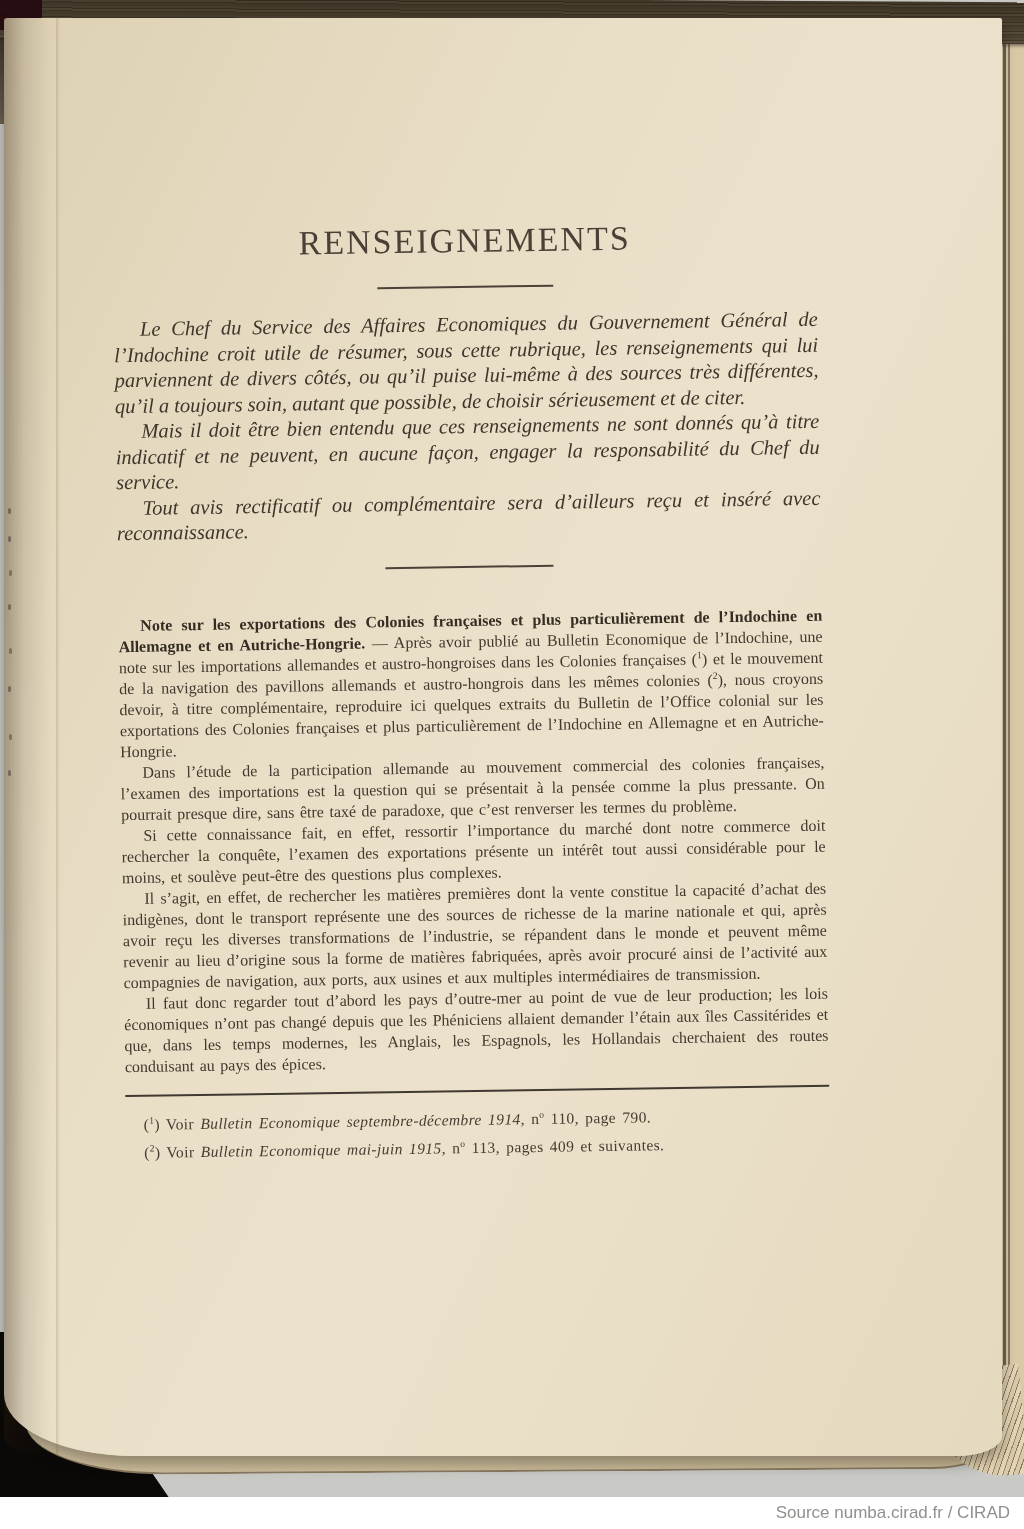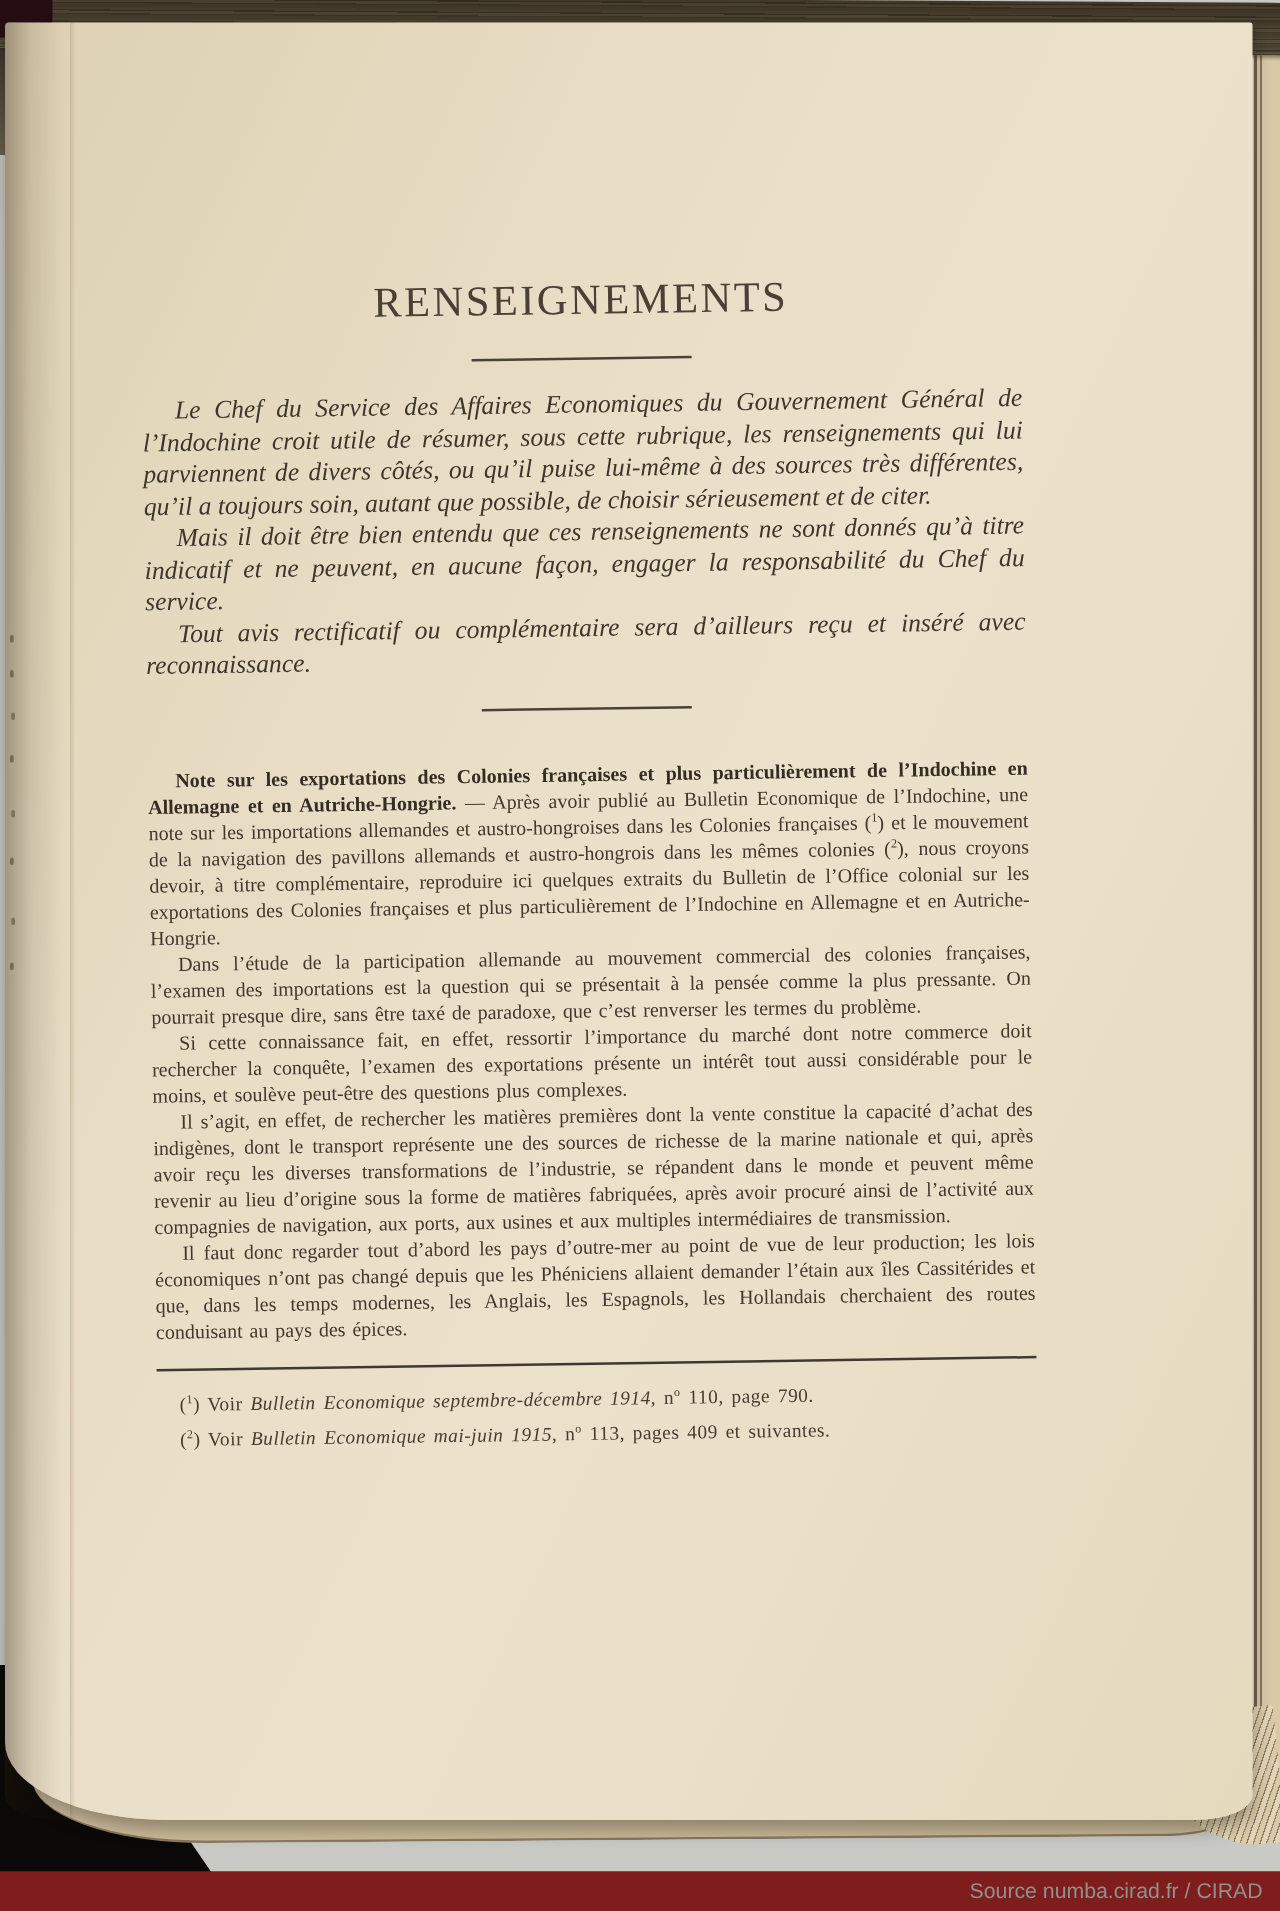--- a/index.html
+++ b/index.html
@@ -133,21 +133,21 @@
   .footnotes{margin-top:16px;padding-left:18px;}
   .footnotes p{
     margin:0 0 4px 0;
     font-size:15.5px;line-height:24px;
     letter-spacing:.4px;word-spacing:2px;
     color:#463c30;
   }
   
   .credit-strip{
     position:absolute;left:0;top:1497px;width:1024px;height:32px;
-    background:#7f1d1d;
+    background:#ffffff;
     z-index:10;
     font-family:"Liberation Sans", sans-serif;
   }
   .credit-strip span{
     display:block;
     line-height:32px;font-size:17px;
     color:#8e918c;text-align:right;
     padding-right:14px;
   }
 </style>

